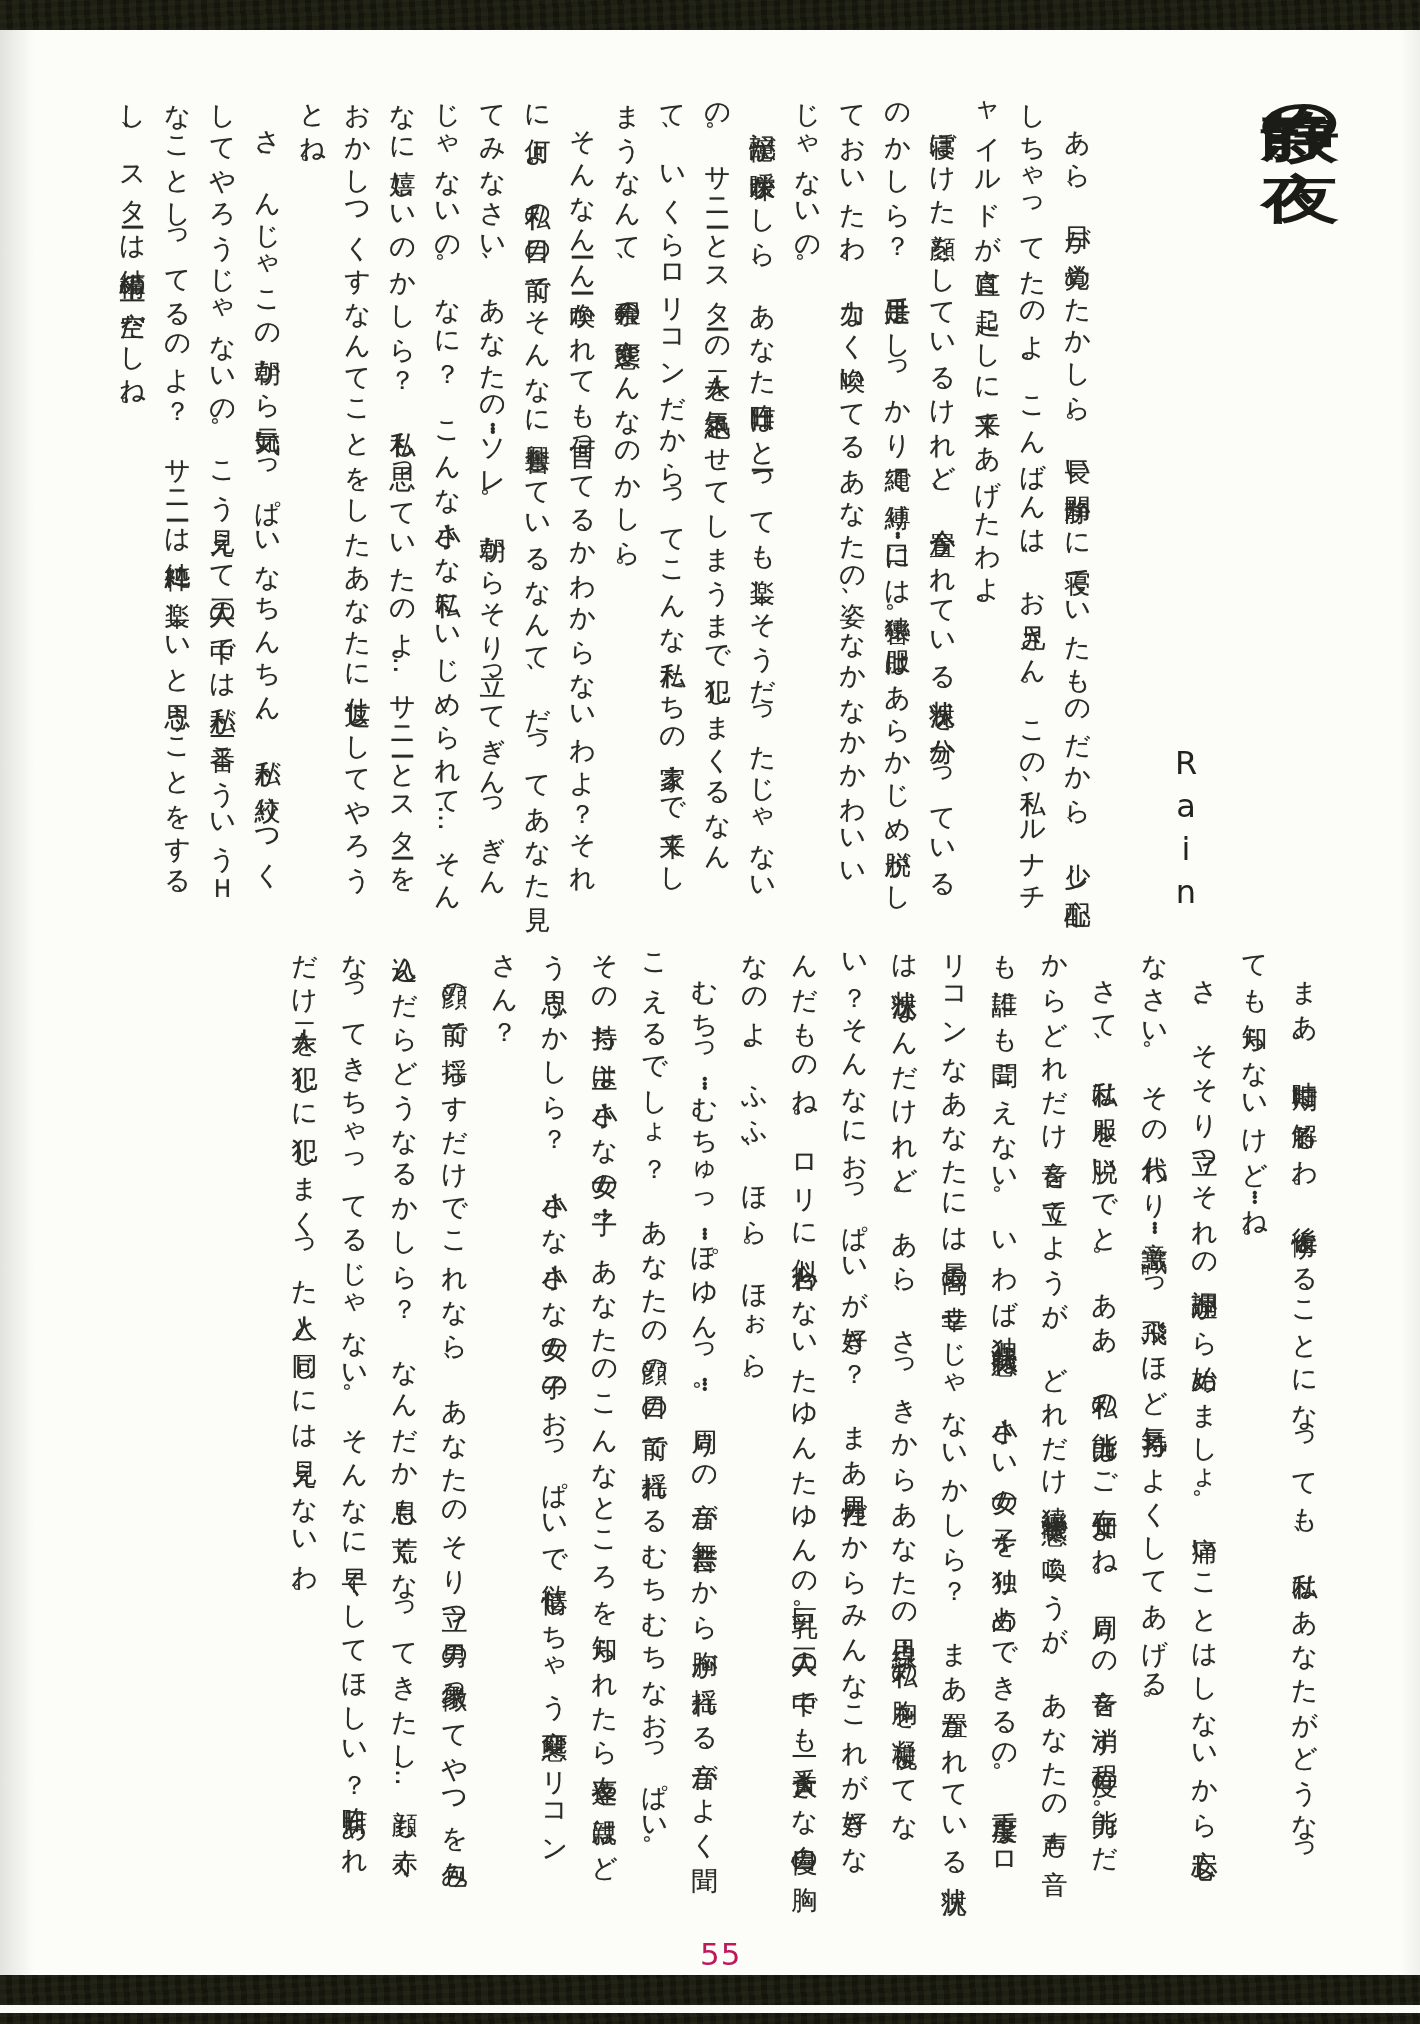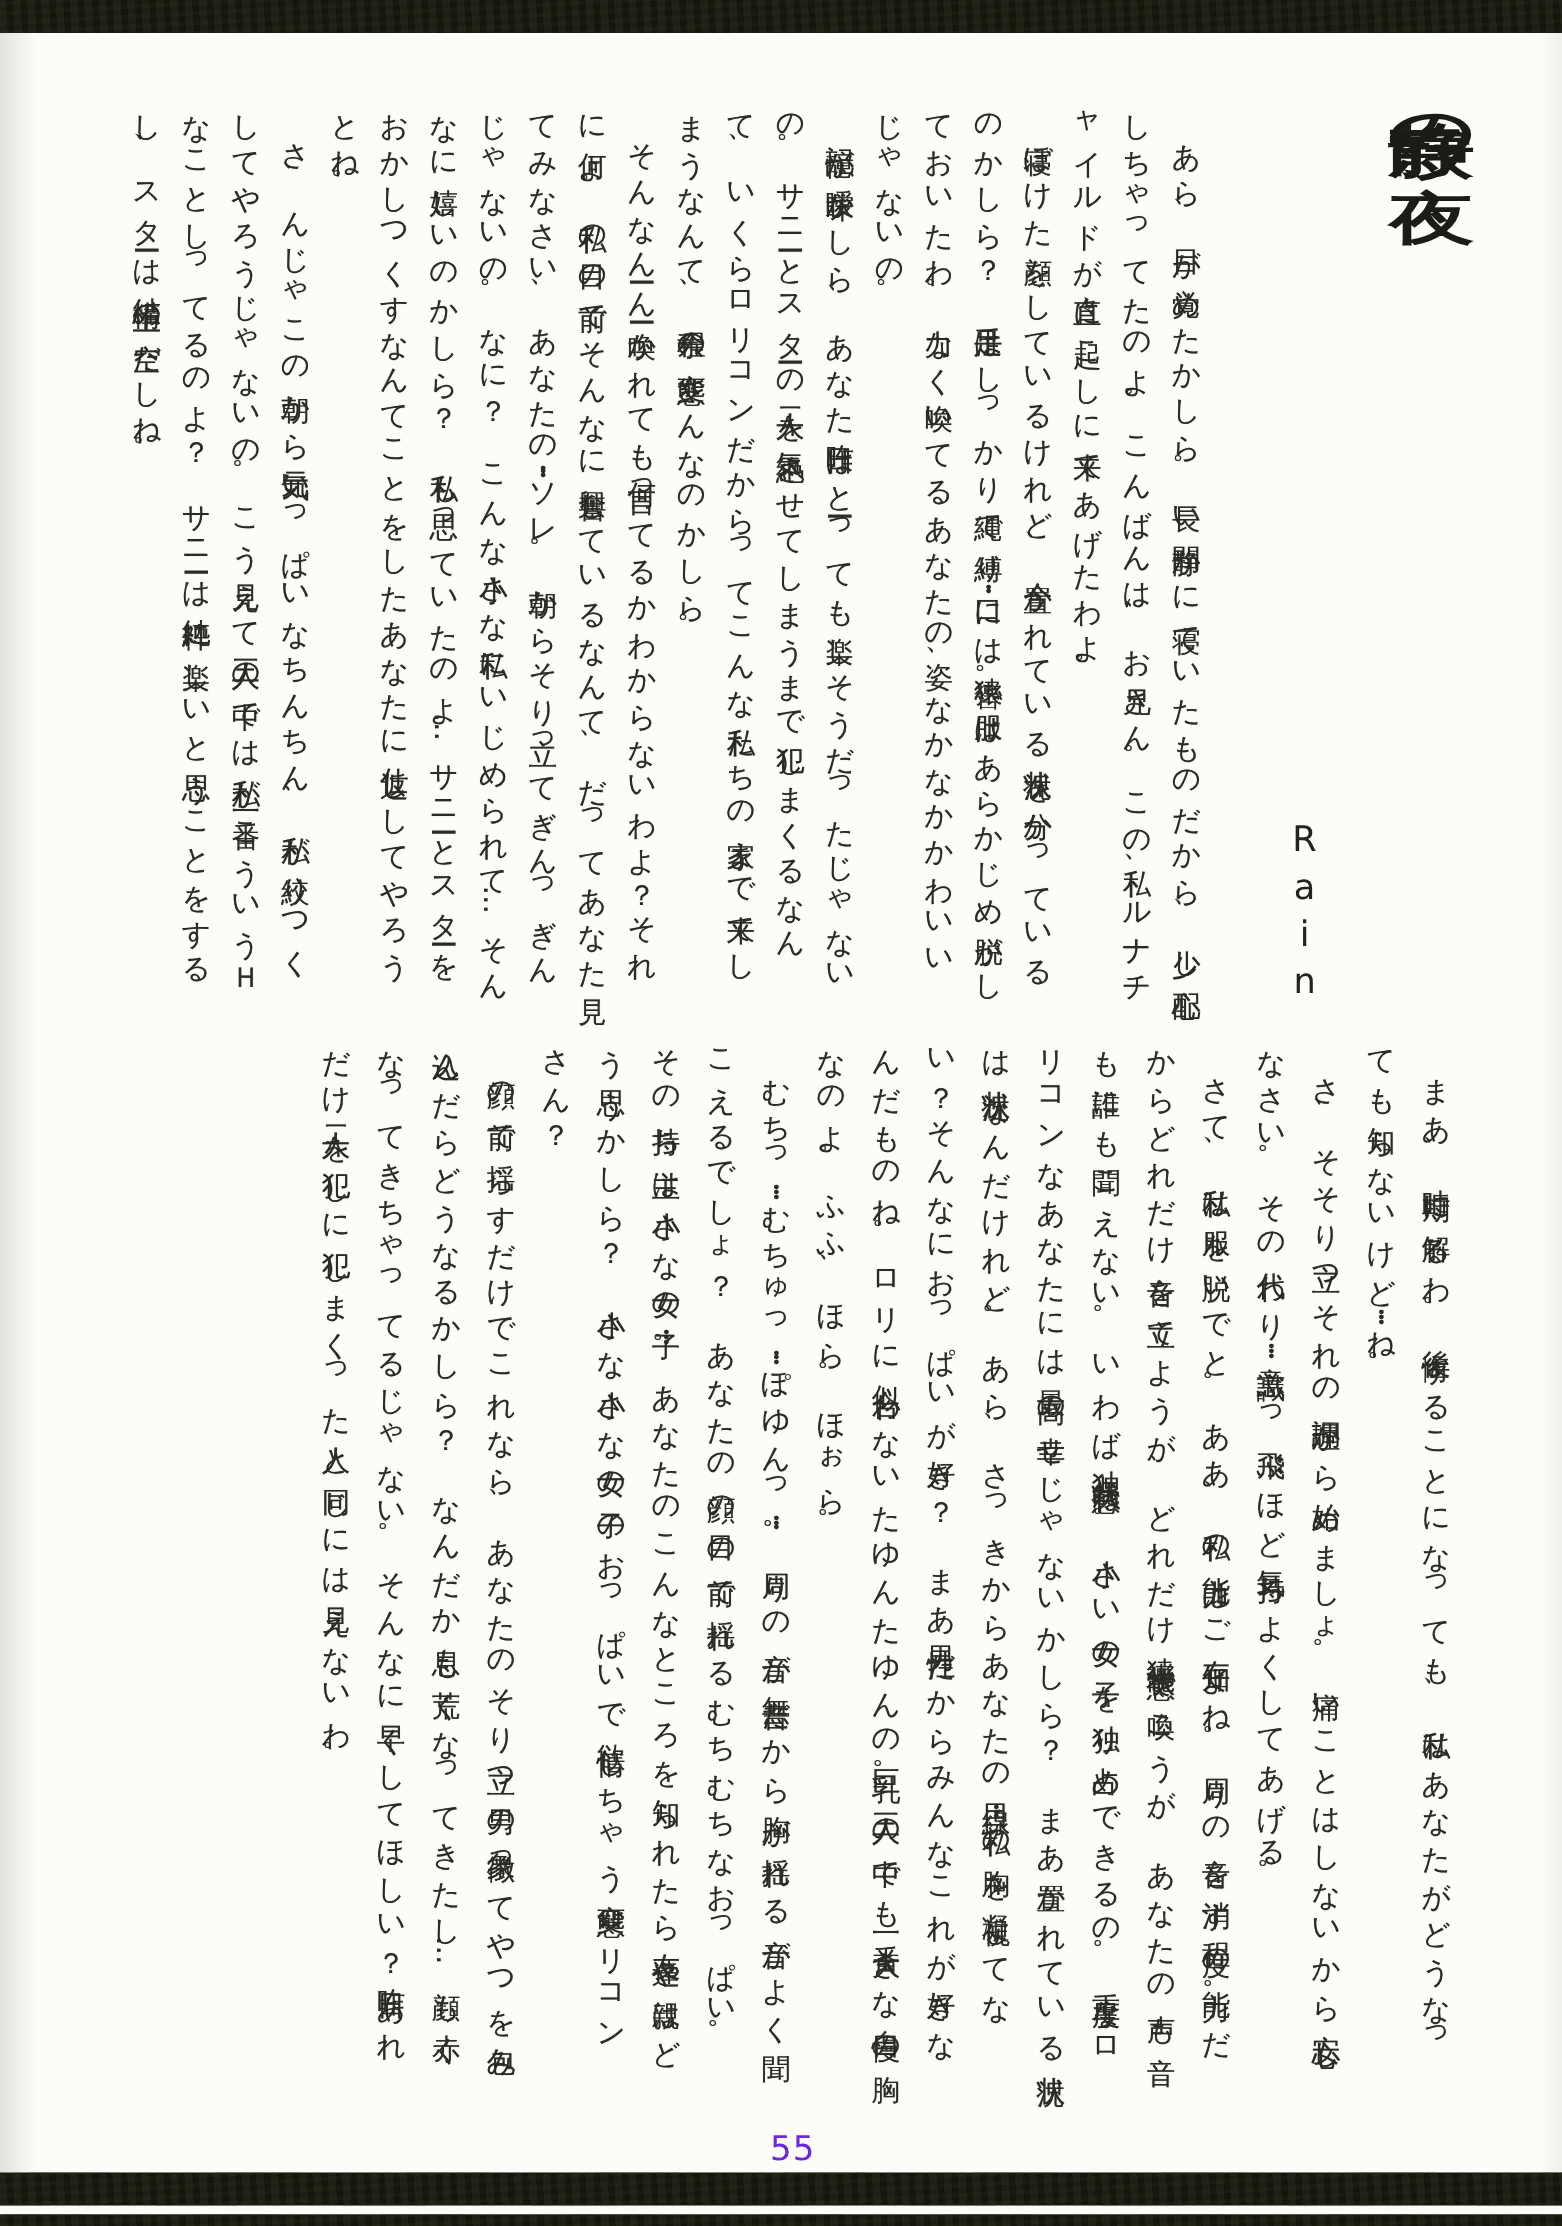--- a/index.html
+++ b/index.html
@@ -99,21 +99,21 @@
     width: 1215px; height: 945px;
     font-size: 26px;
     line-height: 50px;        
     letter-spacing: 4.4px;    
   }
 
   .page-number {
     position: absolute;
     top: 1936px; left: 700px;
     font-size: 31px;
-    color: #6d28d9;
+    color: #be185d;
     font-family: "DejaVu Sans", sans-serif;
     letter-spacing: 1px;
   }
 </style>
 </head>
 <body>
 
 <div class="scan">
   <div class="bar bar-top"></div>
 

